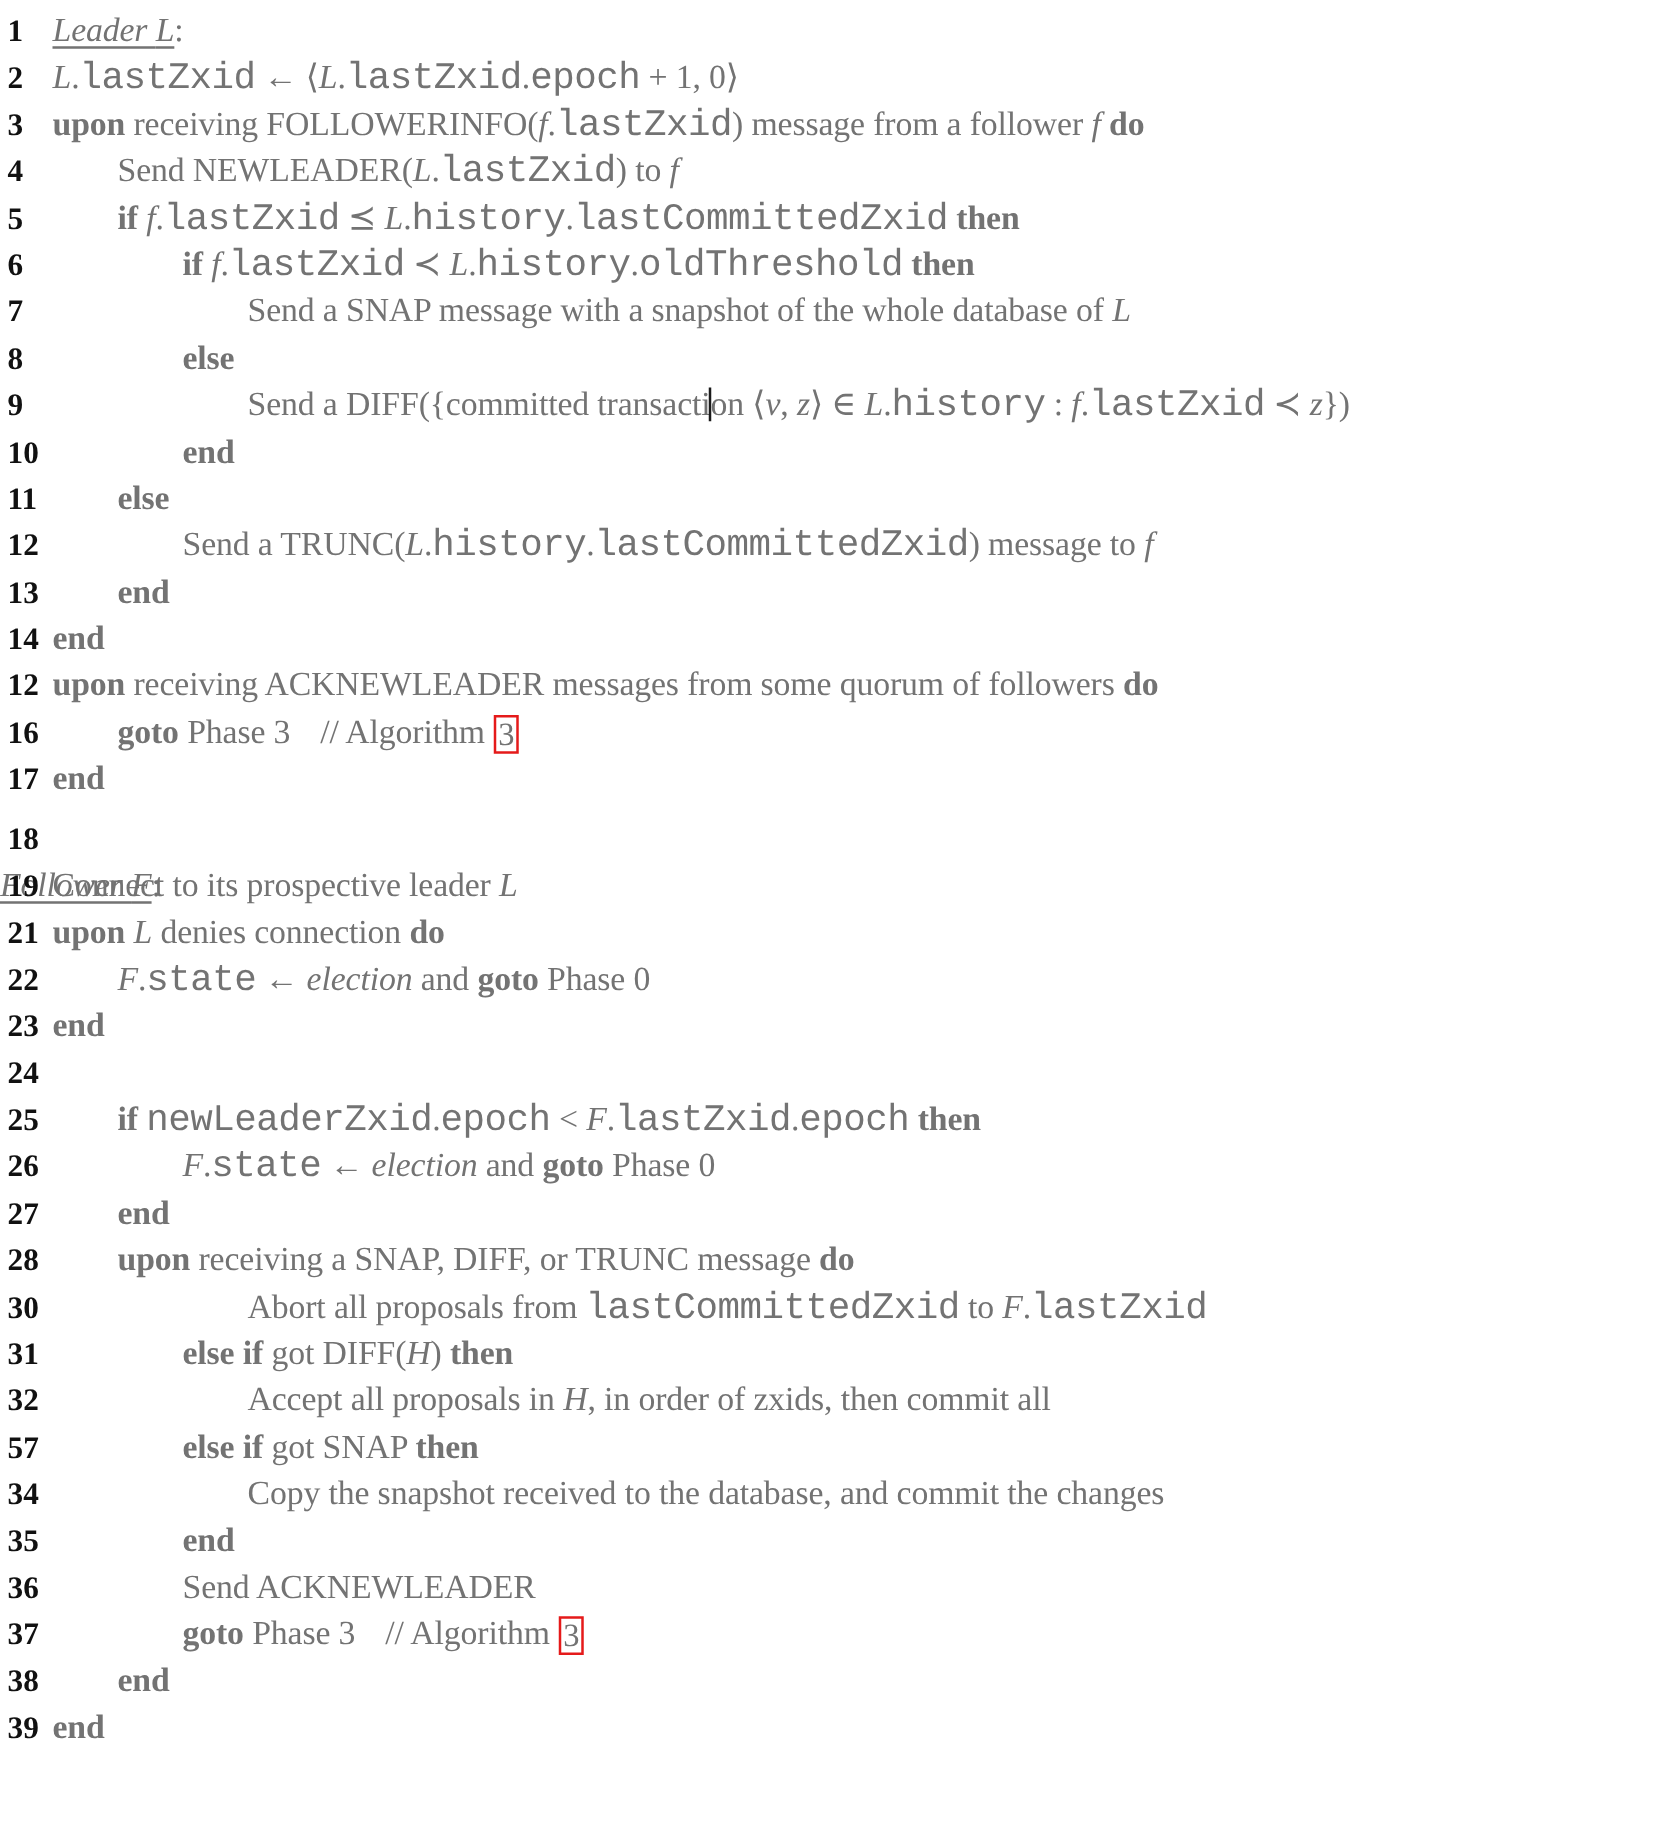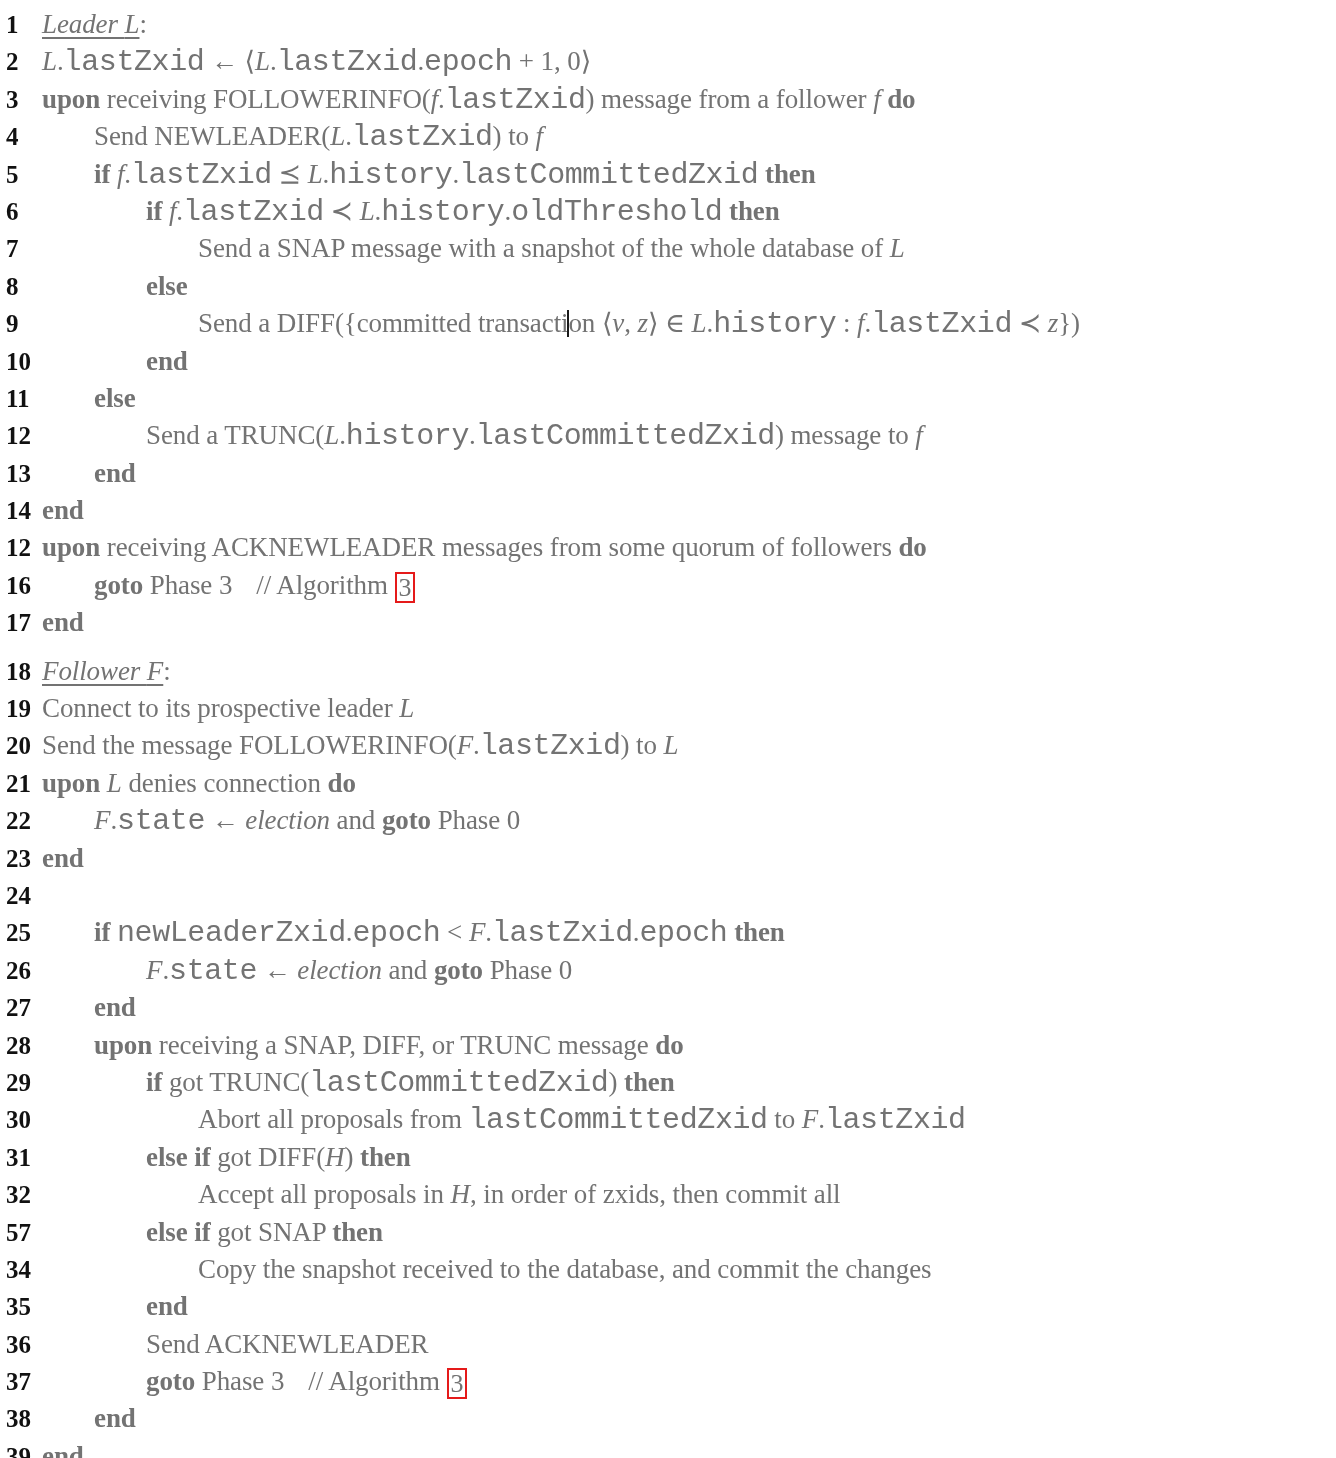--- a/index.html
+++ b/index.html
@@ -23,21 +23,21 @@
   }
 
   .line {
     display: flex;
     align-items: baseline;
     height: 37.4px;
     line-height: 37.4px;
     white-space: nowrap;
   }
   
-  .line.gap-before { margin-top: 11px; }
+  .line.gap-before { margin-top: 11px; flex-direction: column; }
 
   .lineno {
     width: 42px;
     min-width: 42px;
     padding-left: 6px;
     box-sizing: border-box;
     text-align: left;
     font-weight: bold;
     font-size: 25px;
     font-family: "Liberation Serif", "DejaVu Serif", serif;
@@ -180,24 +180,20 @@
   <div class="line gap-before">
     <span class="lineno">18</span>
     <span class="code ind0"><span class="hdr">Follower <span class="mi">F</span></span>:</span>
   </div>
 
   <div class="line">
     <span class="lineno">19</span>
     <span class="code ind0">Connect to its prospective leader <span class="mi">L</span></span>
   </div>
 
-  <div class="line">
-    <span class="lineno">20</span>
-    <span class="code ind0">Send the message FOLLOWERINFO(<span class="mi">F</span>.<span class="tt">lastZxid</span>) to <span class="mi">L</span></span>
-  </div>
 
   <div class="line">
     <span class="lineno">21</span>
     <span class="code ind0"><span class="kw">upon</span> <span class="mi">L</span> denies connection <span class="kw">do</span></span>
   </div>
 
   <div class="line">
     <span class="lineno">22</span>
     <span class="code ind2"><span class="mi">F</span>.<span class="tt">state</span> ← <span class="em">election</span> and <span class="kw">goto</span> Phase 0</span>
   </div>
@@ -224,24 +220,20 @@
   <div class="line">
     <span class="lineno">27</span>
     <span class="code ind2"><span class="kw">end</span></span>
   </div>
 
   <div class="line">
     <span class="lineno">28</span>
     <span class="code ind2"><span class="kw">upon</span> receiving a SNAP, DIFF, or TRUNC message <span class="kw">do</span></span>
   </div>
 
-  <div class="line">
-    <span class="lineno">29</span>
-    <span class="code ind4"><span class="kw">if</span> got TRUNC(<span class="tt">lastCommittedZxid</span>) <span class="kw">then</span></span>
-  </div>
 
   <div class="line">
     <span class="lineno">30</span>
     <span class="code ind6">Abort all proposals from <span class="tt">lastCommittedZxid</span> to <span class="mi">F</span>.<span class="tt">lastZxid</span></span>
   </div>
 
   <div class="line">
     <span class="lineno">31</span>
     <span class="code ind4"><span class="kw">else if</span> got DIFF(<span class="mi">H</span>) <span class="kw">then</span></span>
   </div>

